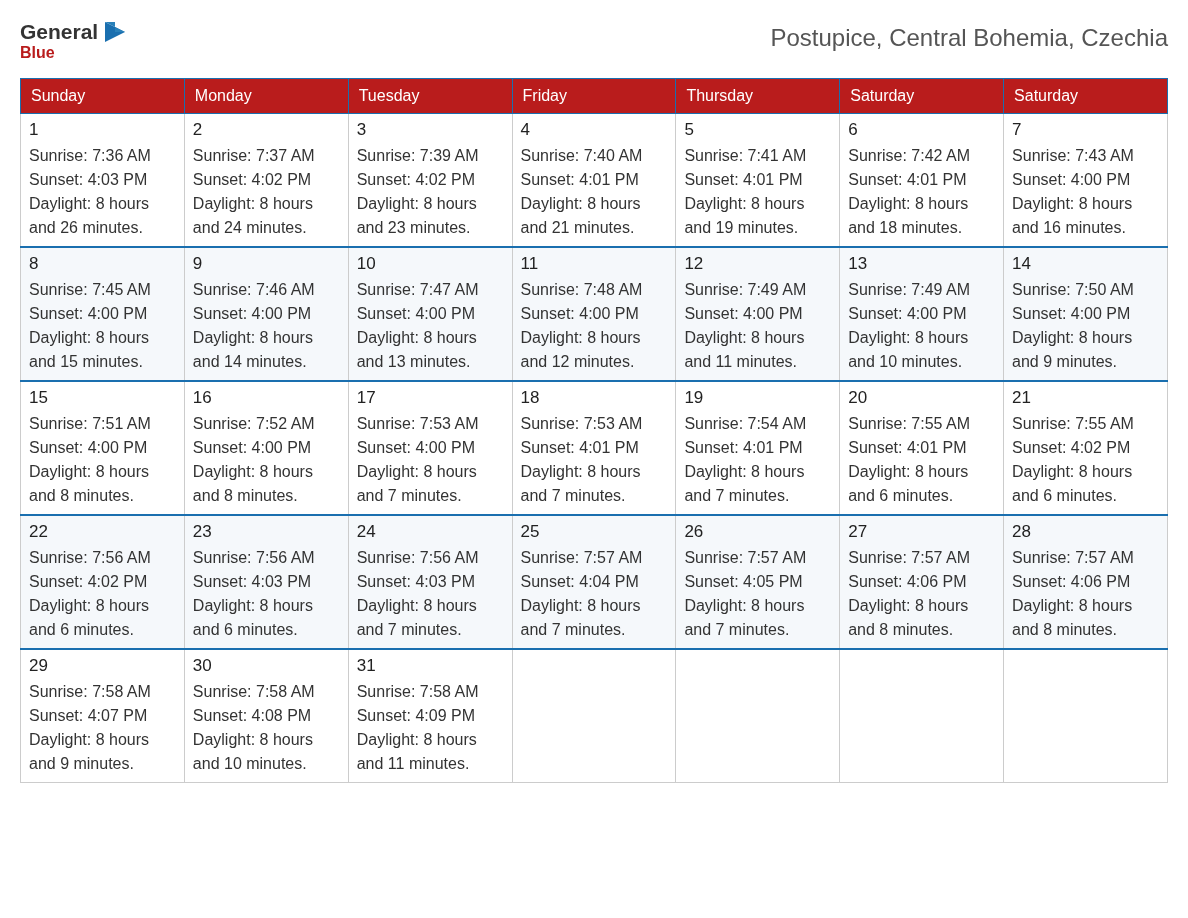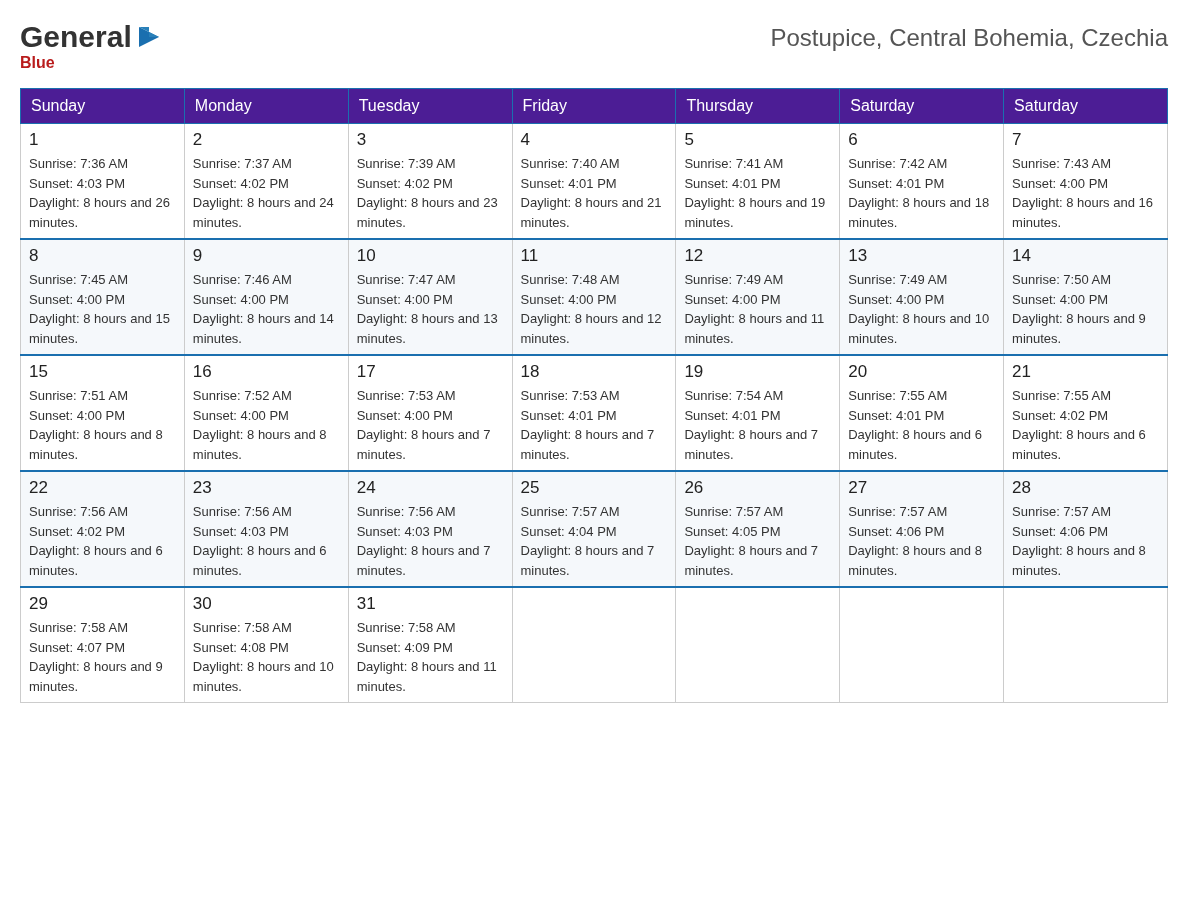--- a/index.html
+++ b/index.html
@@ -17,21 +17,21 @@
       margin-bottom: 16px;
     }
     .logo {
       display: flex;
       flex-direction: column;
       align-items: flex-start;
     }
     .logo-text {
       display: flex;
       align-items: center;
-      font-size: 30px;
+      font-size: 21px;
       font-weight: bold;
       color: #333;
     }
     .logo-general { color: #333; }
     .logo-blue { color: #b91c1c; font-weight: bold; }
     .title-block { text-align: right; }
     .calendar-title {
       font-size: 52px;
       font-weight: normal;
       color: #222;
@@ -41,21 +41,21 @@
       font-size: 24px;
       color: #555;
       margin-top: 4px;
     }
     table {
       width: 100%;
       border-collapse: collapse;
       margin-top: 8px;
     }
     thead th {
-      background-color: #4c1d95;
+      background-color: #b91c1c;
       color: #fff;
       padding: 8px 10px;
       text-align: left;
       font-size: 16px;
       font-weight: normal;
       border: 1px solid #1a6faf;
     }
     tbody td {
       border: 1px solid #ccc;
       vertical-align: top;
@@ -64,21 +64,21 @@
       min-height: 90px;
     }
     .day-number {
       font-size: 17px;
       color: #222;
       font-weight: normal;
       display: block;
       margin-bottom: 4px;
     }
     .day-info {
-      font-size: 13px;
+      font-size: 16px;
       color: #333;
       line-height: 1.5;
     }
     tbody tr:nth-child(odd) td {
       background-color: #fff;
     }
     tbody tr:nth-child(even) td {
       background-color: #f5f8fb;
     }
     .empty-cell {

